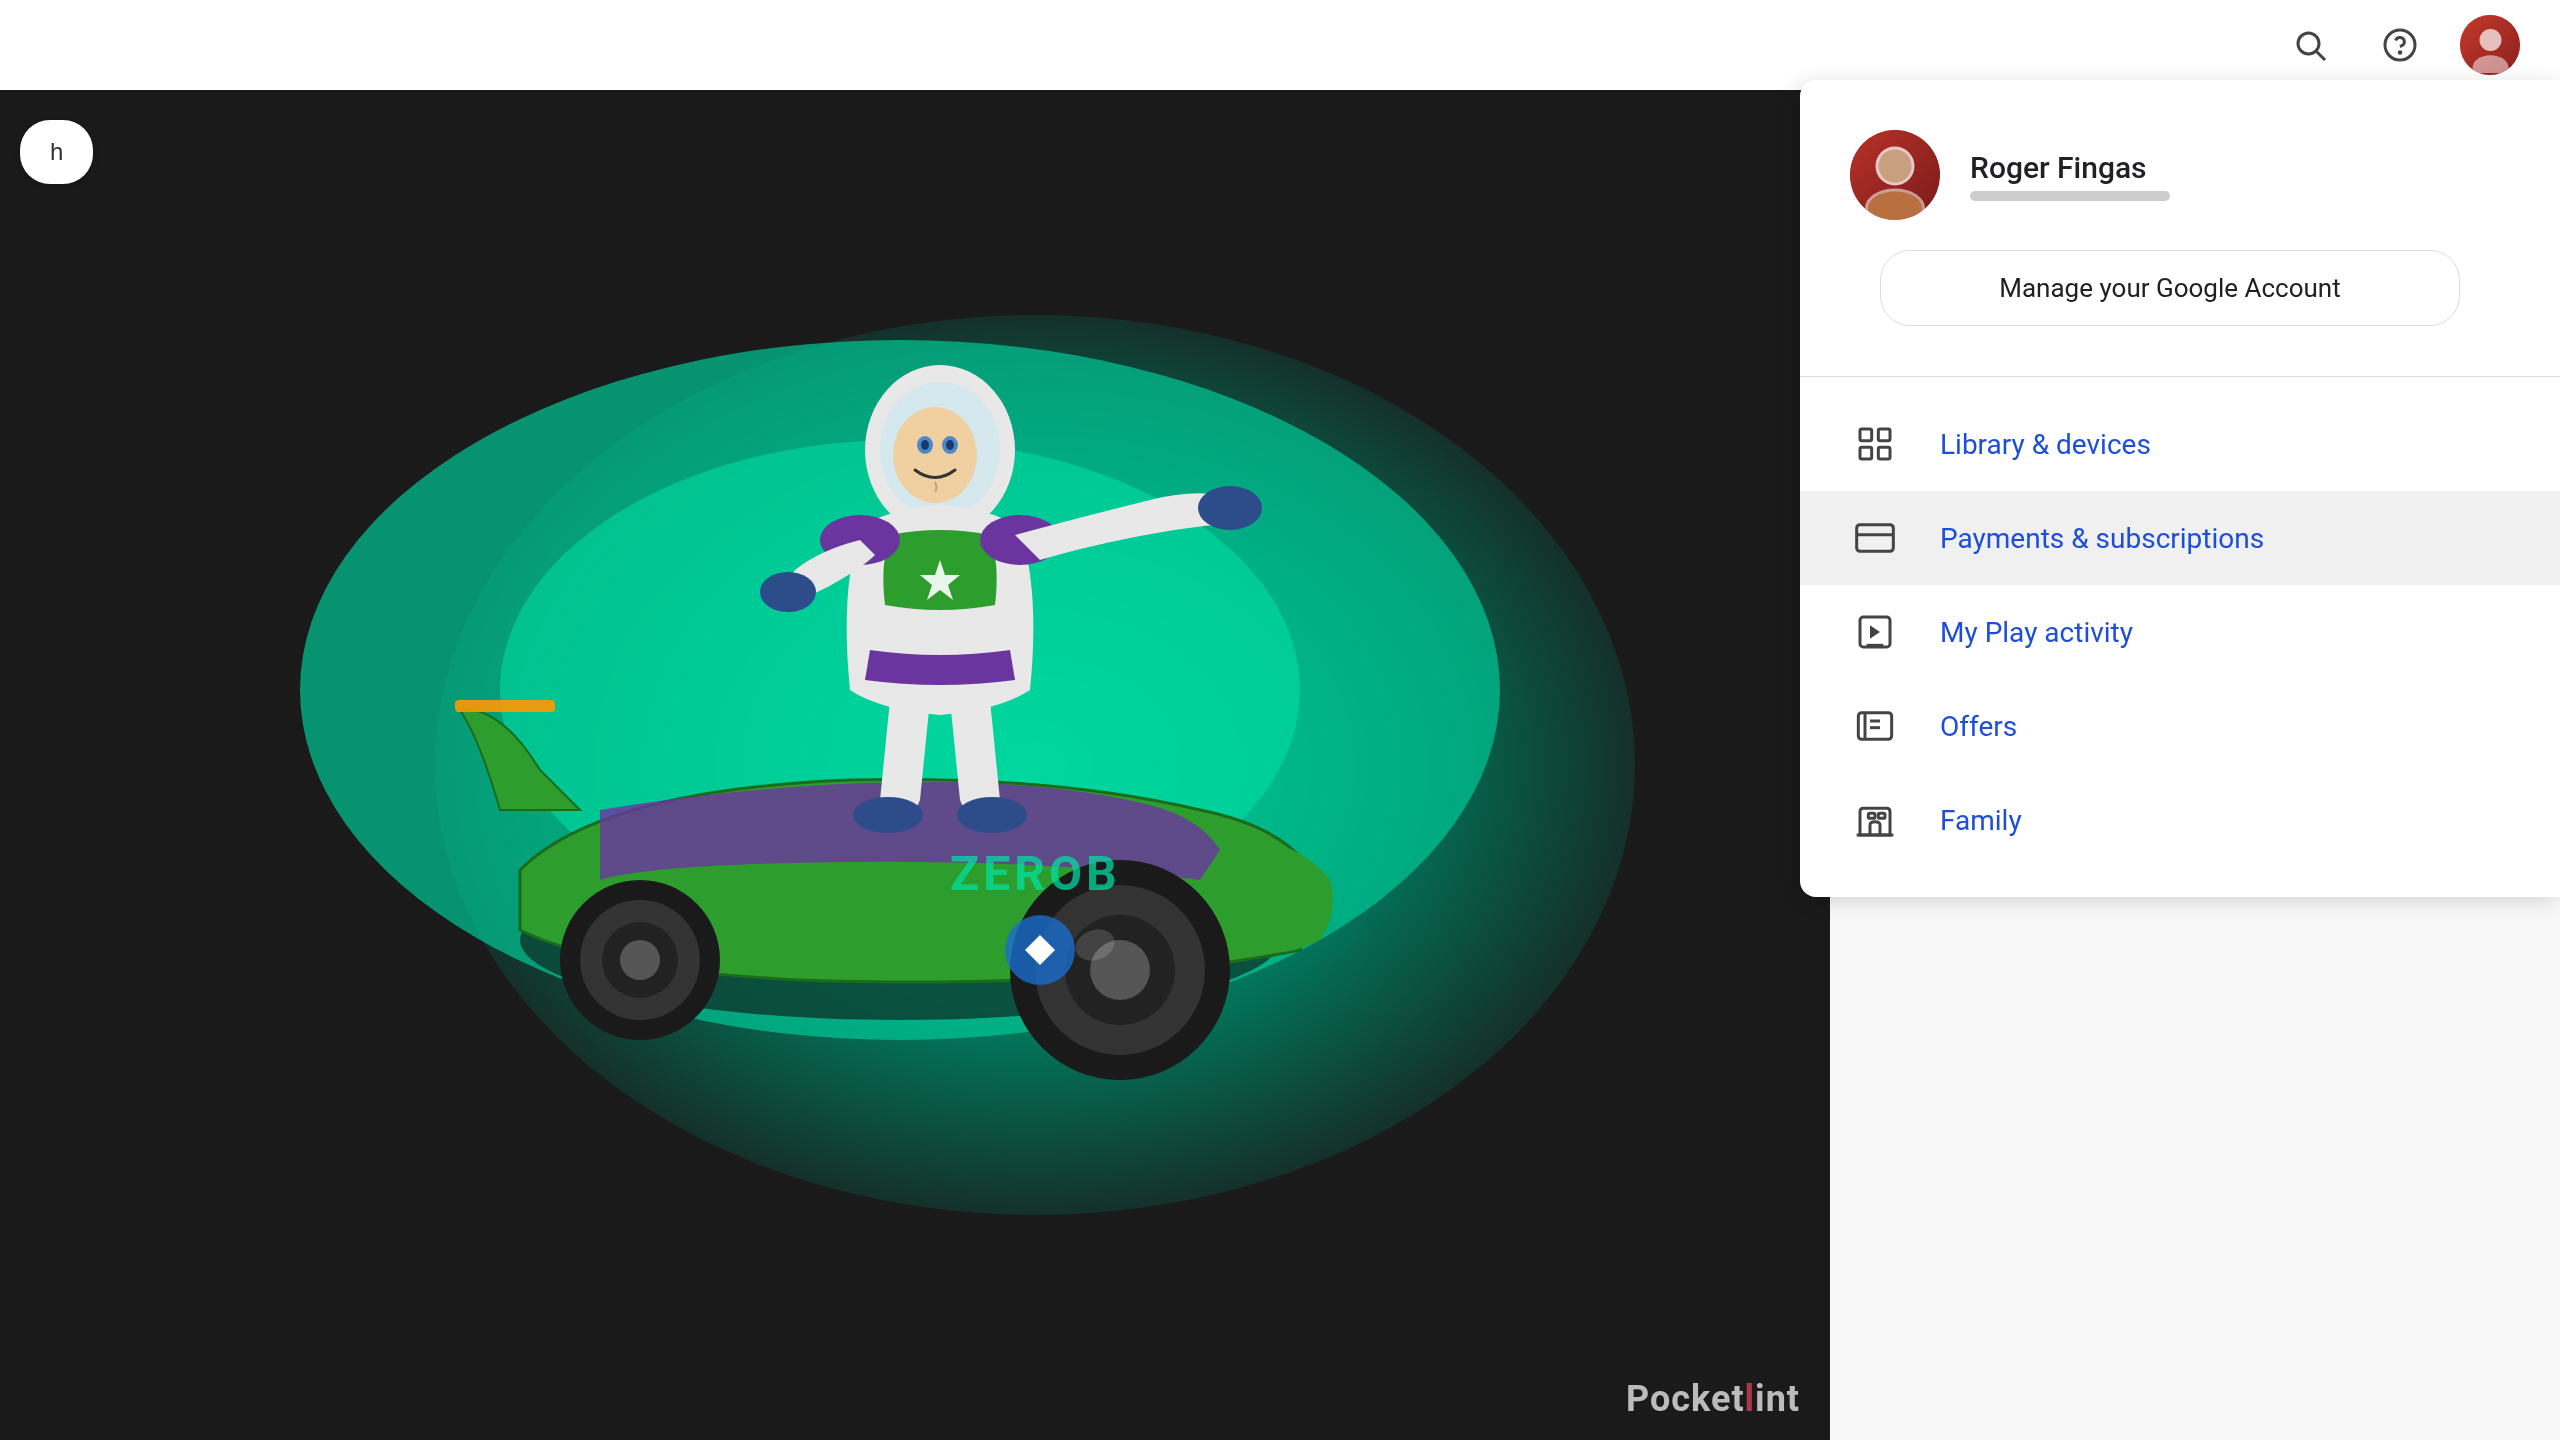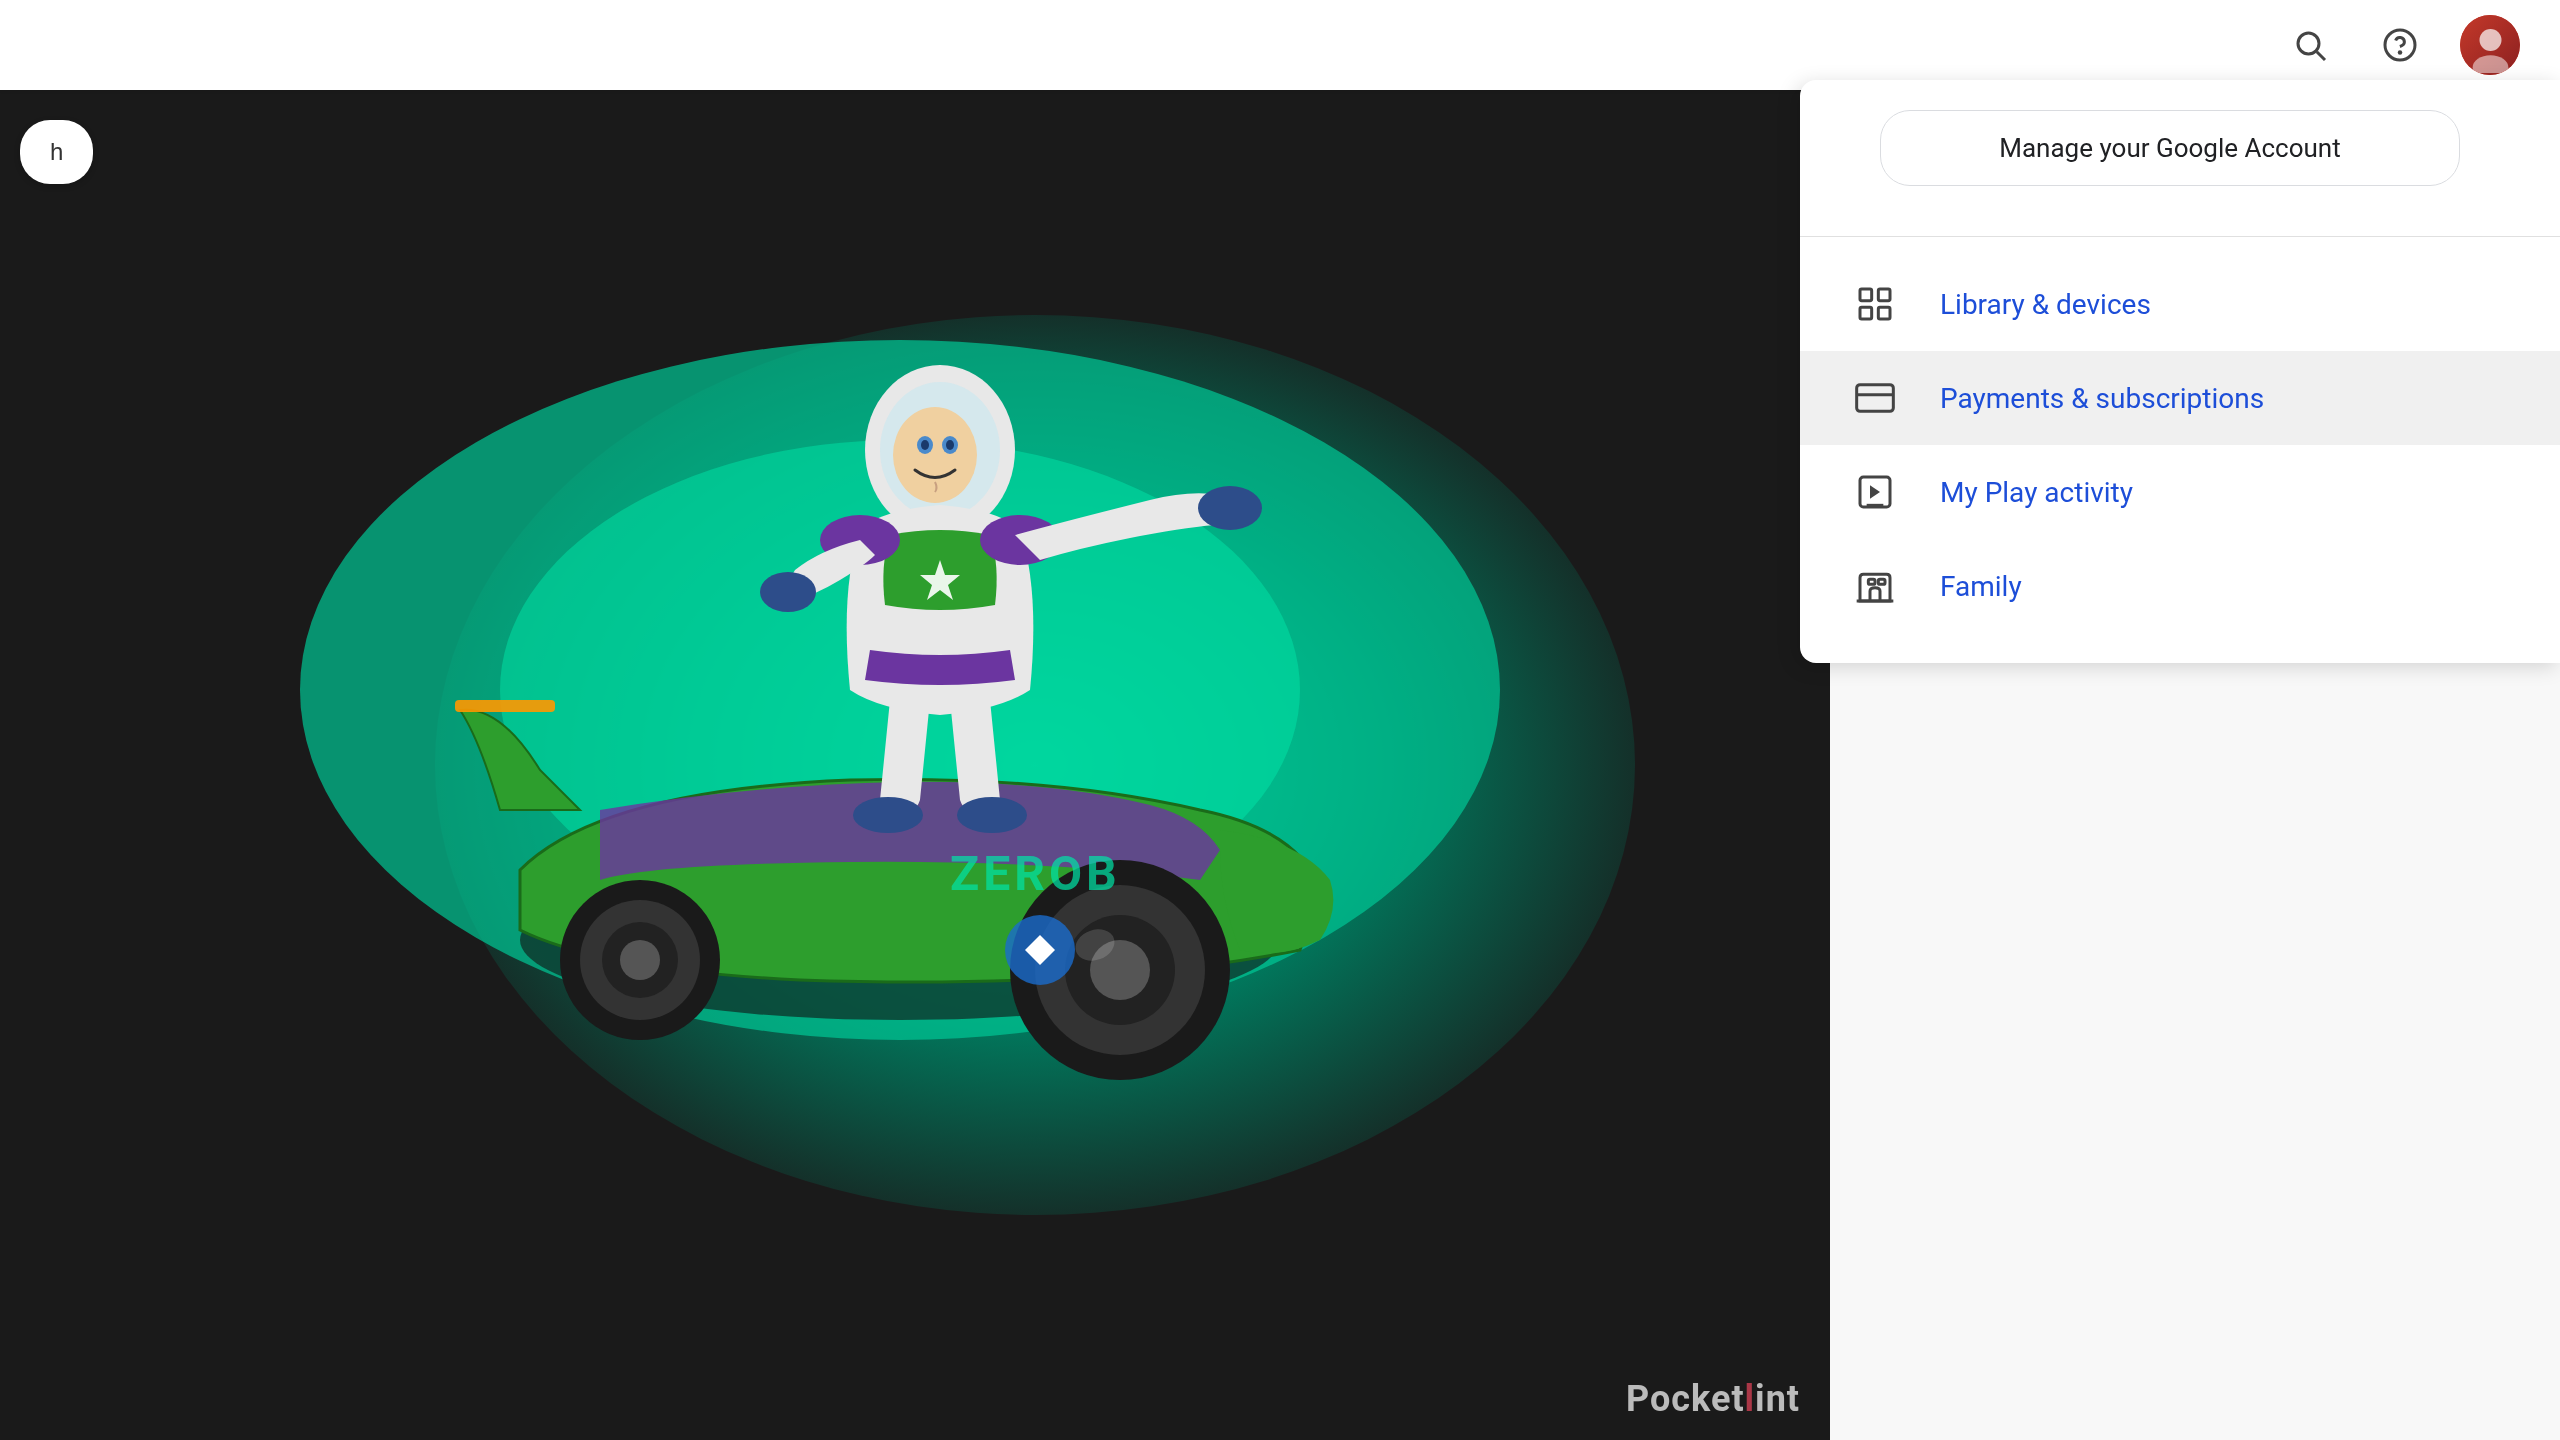--- a/index.html
+++ b/index.html
@@ -380,20 +380,37 @@
     </svg>
   </div>
 
   <div class="watermark">
     Pocket<span>l</span>int
   </div>
 </div>
 
 <div class="dropdown-panel">
 
+  <div class="dropdown-header">
+    <div class="dropdown-avatar">
+      <div class="dropdown-avatar-inner">
+        <svg viewBox="0 0 60 60" width="90" height="90">
+          <circle cx="30" cy="24" r="13" fill="rgba(255,255,255,0.75)"></circle>
+          <ellipse cx="30" cy="52" rx="20" ry="13" fill="rgba(255,255,255,0.55)"></ellipse>
+
+          <circle cx="30" cy="24" r="11" fill="#c8a080"></circle>
+          <ellipse cx="30" cy="52" rx="18" ry="11" fill="#b87040"></ellipse>
+        </svg>
+      </div>
+    </div>
+    <div class="dropdown-user-info">
+      <div class="dropdown-username">Roger Fingas</div>
+      <div class="dropdown-email-bar"></div>
+    </div>
+  </div>
 
   <div style="padding: 0 60px 20px 40px;">
     <button class="manage-account-btn">Manage your Google Account</button>
   </div>
 
   <div class="dropdown-divider"></div>
 
   <div class="dropdown-menu-item">
     <div class="menu-icon">
       <svg viewBox="0 0 24 24" fill="none" stroke="#444" stroke-width="1.8">
@@ -420,20 +437,31 @@
     <div class="menu-icon">
       <svg viewBox="0 0 24 24" fill="none" stroke="#444" stroke-width="1.8">
         <rect x="3" y="3" width="18" height="18" rx="2"></rect>
         <polygon points="9,8 15,12 9,16" fill="#444" stroke="none"></polygon>
         <line x1="7" y1="20" x2="17" y2="20"></line>
       </svg>
     </div>
     <span class="menu-label">My Play activity</span>
   </div>
 
+  <div class="dropdown-menu-item">
+    <div class="menu-icon">
+      <svg viewBox="0 0 24 24" fill="none" stroke="#444" stroke-width="1.8">
+        <rect x="2" y="4" width="20" height="16" rx="2"></rect>
+        <path d="M6,4 L6,20"></path>
+        <path d="M9,9 L15,9"></path>
+        <path d="M9,13 L15,13"></path>
+      </svg>
+    </div>
+    <span class="menu-label">Offers</span>
+  </div>
 
 
 
   <div class="dropdown-menu-item">
     <div class="menu-icon">
       <svg viewBox="0 0 24 24" fill="none" stroke="#444" stroke-width="1.8">
         <path d="M3,21 L3,7 Q3,5 5,5 L19,5 Q21,5 21,7 L21,21 Z"></path>
         <path d="M1,21 L23,21"></path>
         <path d="M9,21 L9,15 Q9,13 12,13 Q15,13 15,15 L15,21"></path>
         <rect x="8" y="8" width="4" height="3" rx="1"></rect>

